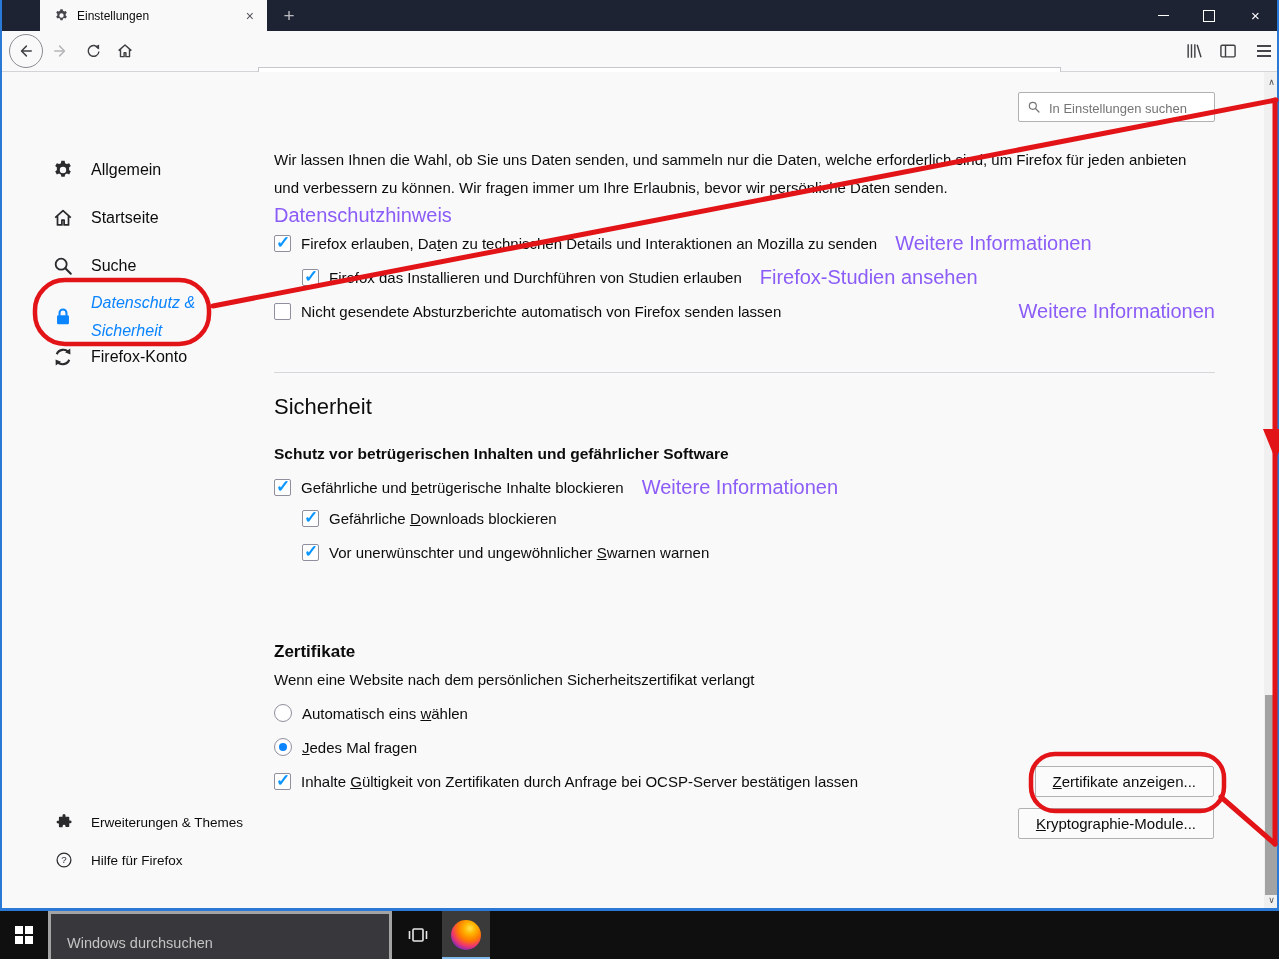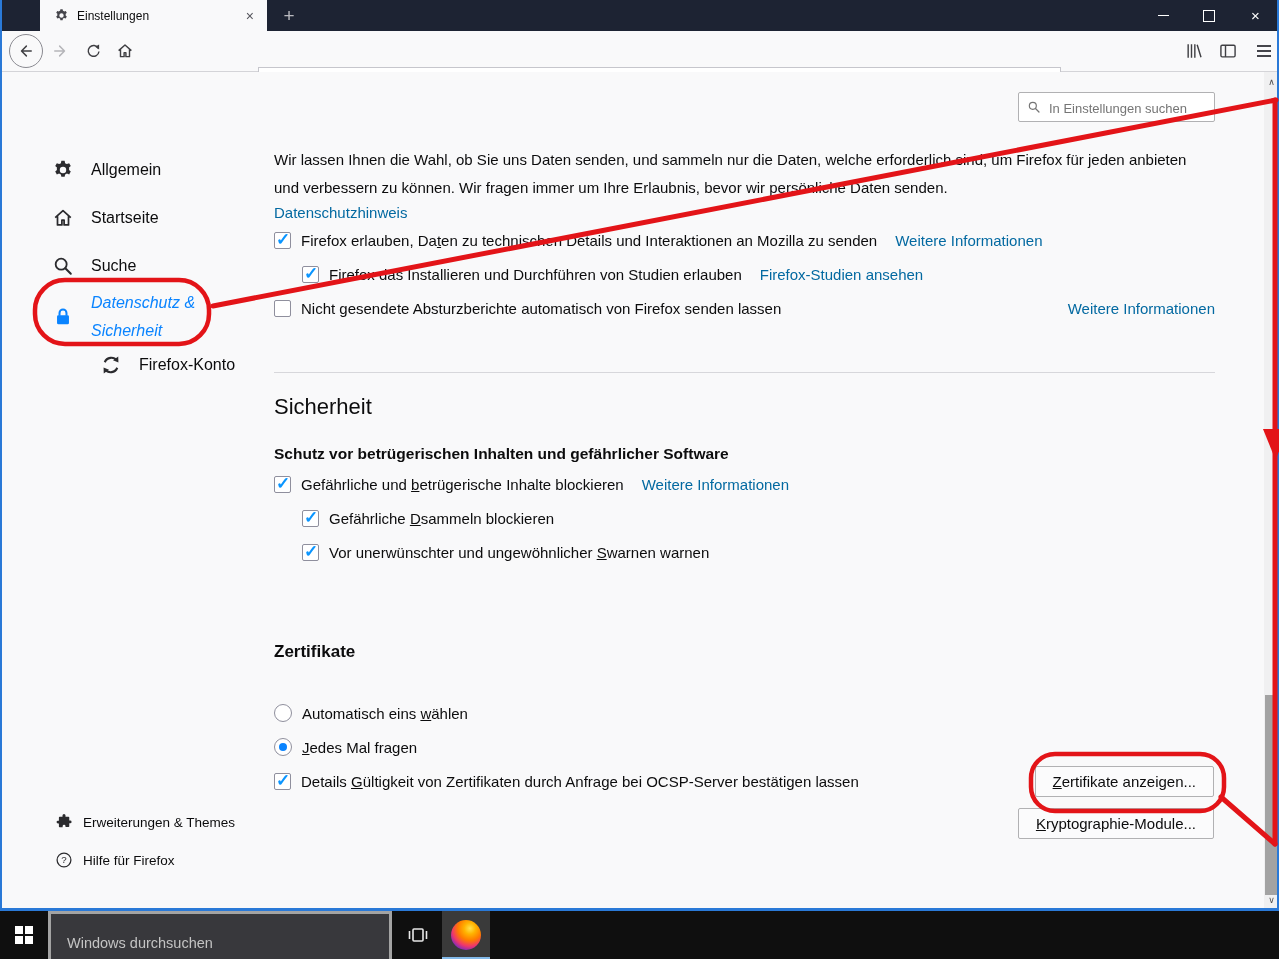--- a/index.html
+++ b/index.html
@@ -42,26 +42,26 @@
     border:1px solid #b1b1b3;border-radius:2px;background:#fff;}
   #searchbox input{position:absolute;left:28px;top:1px;width:162px;height:26px;border:none;outline:none;
     font-family:"Liberation Sans",sans-serif;font-size:13px;color:#0c0c0d;background:transparent;}
   #searchbox input::placeholder{color:#757575;}
   #searchbox .sico{position:absolute;left:8px;top:7px;width:14px;height:14px;color:#757575;}
   
   .sbitem{position:absolute;left:0;display:flex;align-items:center;gap:17px;padding-left:52px;font-size:16px;color:#0c0c0d;}
   .sbitem .icon{width:22px;height:22px;color:#2b2b2e;flex:0 0 auto;}
   .sbitem.sel{color:#0a84ff;font-style:italic;}
   .sbitem.sel .icon{color:#0a84ff;}
-  .sbfoot{position:absolute;left:0;display:flex;align-items:center;gap:10px;padding-left:55px;font-size:13.5px;color:#0c0c0d;}
+  .sbfoot{position:absolute;left:0;display:flex;align-items:center;gap:18px;padding-left:55px;font-size:13.5px;color:#0c0c0d;}
   .sbfoot .icon{width:18px;height:18px;color:#2b2b2e;flex:0 0 auto;}
   
   #main{position:absolute;left:274px;top:0;width:941px;height:838px;}
   .para{position:absolute;font-size:15px;line-height:28px;color:#0c0c0d;width:941px;}
-  a.link{color:#0369a1;text-decoration:none;cursor:pointer;font-size:15px;white-space:nowrap;}
+  a.link{color:#8b5cf6;text-decoration:none;cursor:pointer;font-size:20px;white-space:nowrap;}
   .row{position:absolute;display:flex;align-items:center;gap:10px;width:941px;font-size:15px;}
   .row .lbl{white-space:nowrap;}
   .row .lnk{margin-left:8px;}
   .row .pushright{margin-left:auto;}
   .ind{padding-left:28px;box-sizing:border-box;}
   .ak{text-decoration:underline;}
   .cb{width:17px;height:17px;box-sizing:border-box;border:1px solid #8f8f9d;border-radius:2px;background:#fff;
       position:relative;flex:0 0 auto;}
   .cb .mark{position:absolute;left:1px;top:-4px;font-size:17px;font-weight:bold;color:#0a95ff;display:none;}
   .cb.on .mark{display:block;}
@@ -260,21 +260,21 @@
           <use href="#i-search"></use>
         </svg>
       <span>Suche</span>
     </div>
     <div class="sbitem sel" style="top:216px;height:58px;">
       <svg class="icon">
           <use href="#i-lock"></use>
         </svg>
       <span style="line-height:28px;"><span>Datenschutz &amp;</span><br><span>Sicherheit</span></span>
     </div>
-    <div class="sbitem" style="top:276px;height:34px;margin-left:48px;">
+    <div class="sbitem" style="top:268px;height:34px;">
       <svg class="icon">
           <use href="#i-sync"></use>
         </svg>
       <span>Firefox-Konto</span>
     </div>
     <div class="sbfoot" style="top:738px;height:24px;">
       <svg class="icon">
           <use href="#i-puzzle"></use>
         </svg>
       <span>Erweiterungen &amp; Themes</span>
@@ -319,46 +319,47 @@
         <span class="cb on">
             <span class="mark">✓</span>
           </span>
         <span class="lbl"><span>Gefährliche und </span><span class="ak">b</span><span>etrügerische Inhalte blockieren</span></span>
         <a class="link lnk">Weitere Informationen</a>
       </div>
       <div class="row ind" style="top:438px;">
         <span class="cb on">
             <span class="mark">✓</span>
           </span>
-        <span class="lbl"><span>Gefährliche </span><span class="ak">D</span><span>sammeln blockieren</span></span>
+        <span class="lbl"><span>Gefährliche </span><span class="ak">D</span><span>ownloads blockieren</span></span>
       </div>
       <div class="row ind" style="top:472px;">
         <span class="cb on">
             <span class="mark">✓</span>
           </span>
         <span class="lbl"><span>Vor unerwünschter und ungewöhnlicher </span><span class="ak">S</span><span>warnen warnen</span></span>
       </div>
 
       <div class="h2" style="top:570px;font-size:17px;">Zertifikate</div>
+      <div class="para" style="top:597px;line-height:22px;">Wenn eine Website nach dem persönlichen Sicherheitszertifikat verlangt</div>
 
       <div class="row" style="top:632px;">
         <span class="radio"></span>
         <span class="lbl"><span>Automatisch eins </span><span class="ak">w</span><span>ählen</span></span>
       </div>
       <div class="row" style="top:666px;">
         <span class="radio on">
             <span class="dot"></span>
           </span>
         <span class="lbl"><span></span><span class="ak">J</span><span>edes Mal fragen</span></span>
       </div>
       <div class="row" style="top:701px;">
         <span class="cb on">
             <span class="mark">✓</span>
           </span>
-        <span class="lbl"><span>Details </span><span class="ak">G</span><span>ültigkeit von Zertifikaten durch Anfrage bei OCSP-Server bestätigen lassen</span></span>
+        <span class="lbl"><span>Inhalte </span><span class="ak">G</span><span>ültigkeit von Zertifikaten durch Anfrage bei OCSP-Server bestätigen lassen</span></span>
       </div>
     </div>
 
     <button class="btn" style="top:694px;"><span></span><span class="ak">Z</span><span>ertifikate anzeigen...</span></button>
     <button class="btn" style="top:736px;"><span></span><span class="ak">K</span><span>ryptographie-Module...</span></button>
 
     <div id="scrollbar">
       <div class="sb-arr" style="top:2px;">∧</div>
       <div class="sb-arr" style="top:820px;">∨</div>
     </div>

